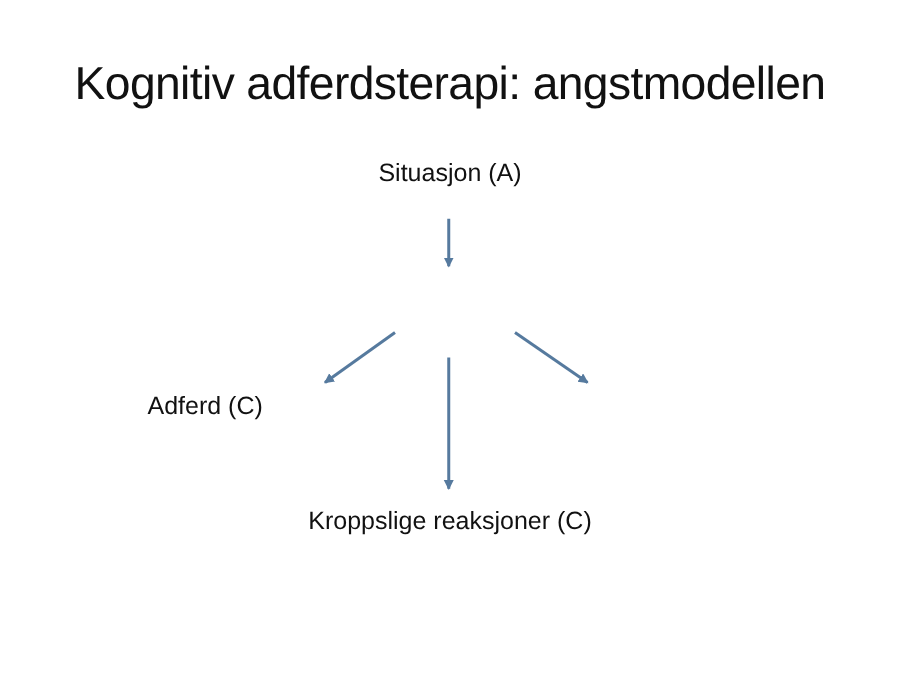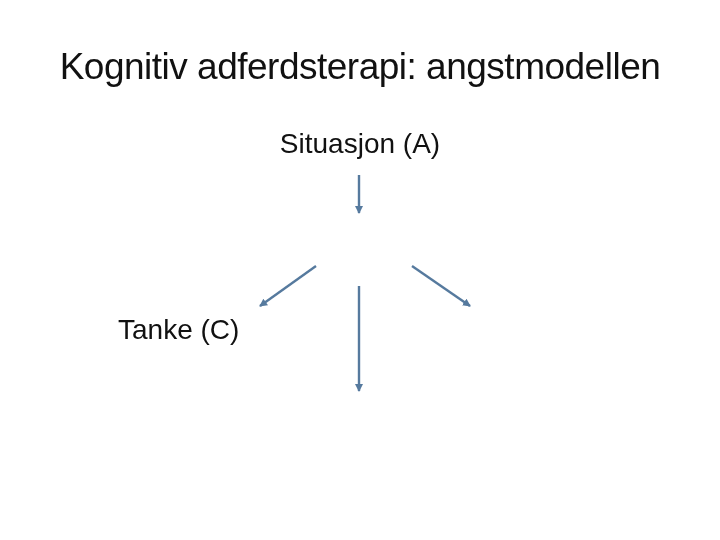--- a/index.html
+++ b/index.html
@@ -23,21 +23,21 @@
     width: 720px;
     margin: 0;
     text-align: center;
     font-size: 37px;
     font-weight: 400;
     letter-spacing: -0.5px;
     white-space: nowrap;
   }
   .node {
     position: absolute;
-    font-size: 28px;
+    font-size: 20px;
     line-height: 1.15;
     white-space: nowrap;
   }
   .node.centered {
     left: 0;
     width: 720px;
     text-align: center;
   }
   #node-situasjon  { top: 128px; }
   #node-tanke      { top: 222px; }
@@ -60,23 +60,24 @@
 </head>
 <body style="background: rgb(255, 255, 255);">
 
 <div class="slide" style="color: rgb(17, 17, 17);">
 
   <h1 class="title">Kognitiv adferdsterapi: angstmodellen</h1>
 
   <div class="node centered" id="node-situasjon">Situasjon (A)</div>
 
 
-  <div class="node" id="node-adferd">Tanke (C)</div>
+  <div class="node" id="node-adferd">Adferd (C)</div>
 
 
+  <div class="node centered" id="node-kroppslige">Kroppslige reaksjoner (C)</div>
 
   <svg class="arrows" viewBox="0 0 720 540" xmlns="http://www.w3.org/2000/svg">
     <defs>
       <marker id="ah" markerUnits="userSpaceOnUse" markerWidth="10" markerHeight="10" refX="7" refY="4" orient="auto">
         <path id="ah-path" d="M0,0 L8,4 L0,8 Z" fill="#567a9e"></path>
       </marker>
     </defs>
     <line class="arrow-line" x1="359" y1="175" x2="359" y2="213" marker-end="url(#ah)" stroke="#567a9e"></line>
     <line class="arrow-line" x1="316" y1="266" x2="260" y2="306" marker-end="url(#ah)" stroke="#567a9e"></line>
     <line class="arrow-line" x1="359" y1="286" x2="359" y2="391" marker-end="url(#ah)" stroke="#567a9e"></line>

